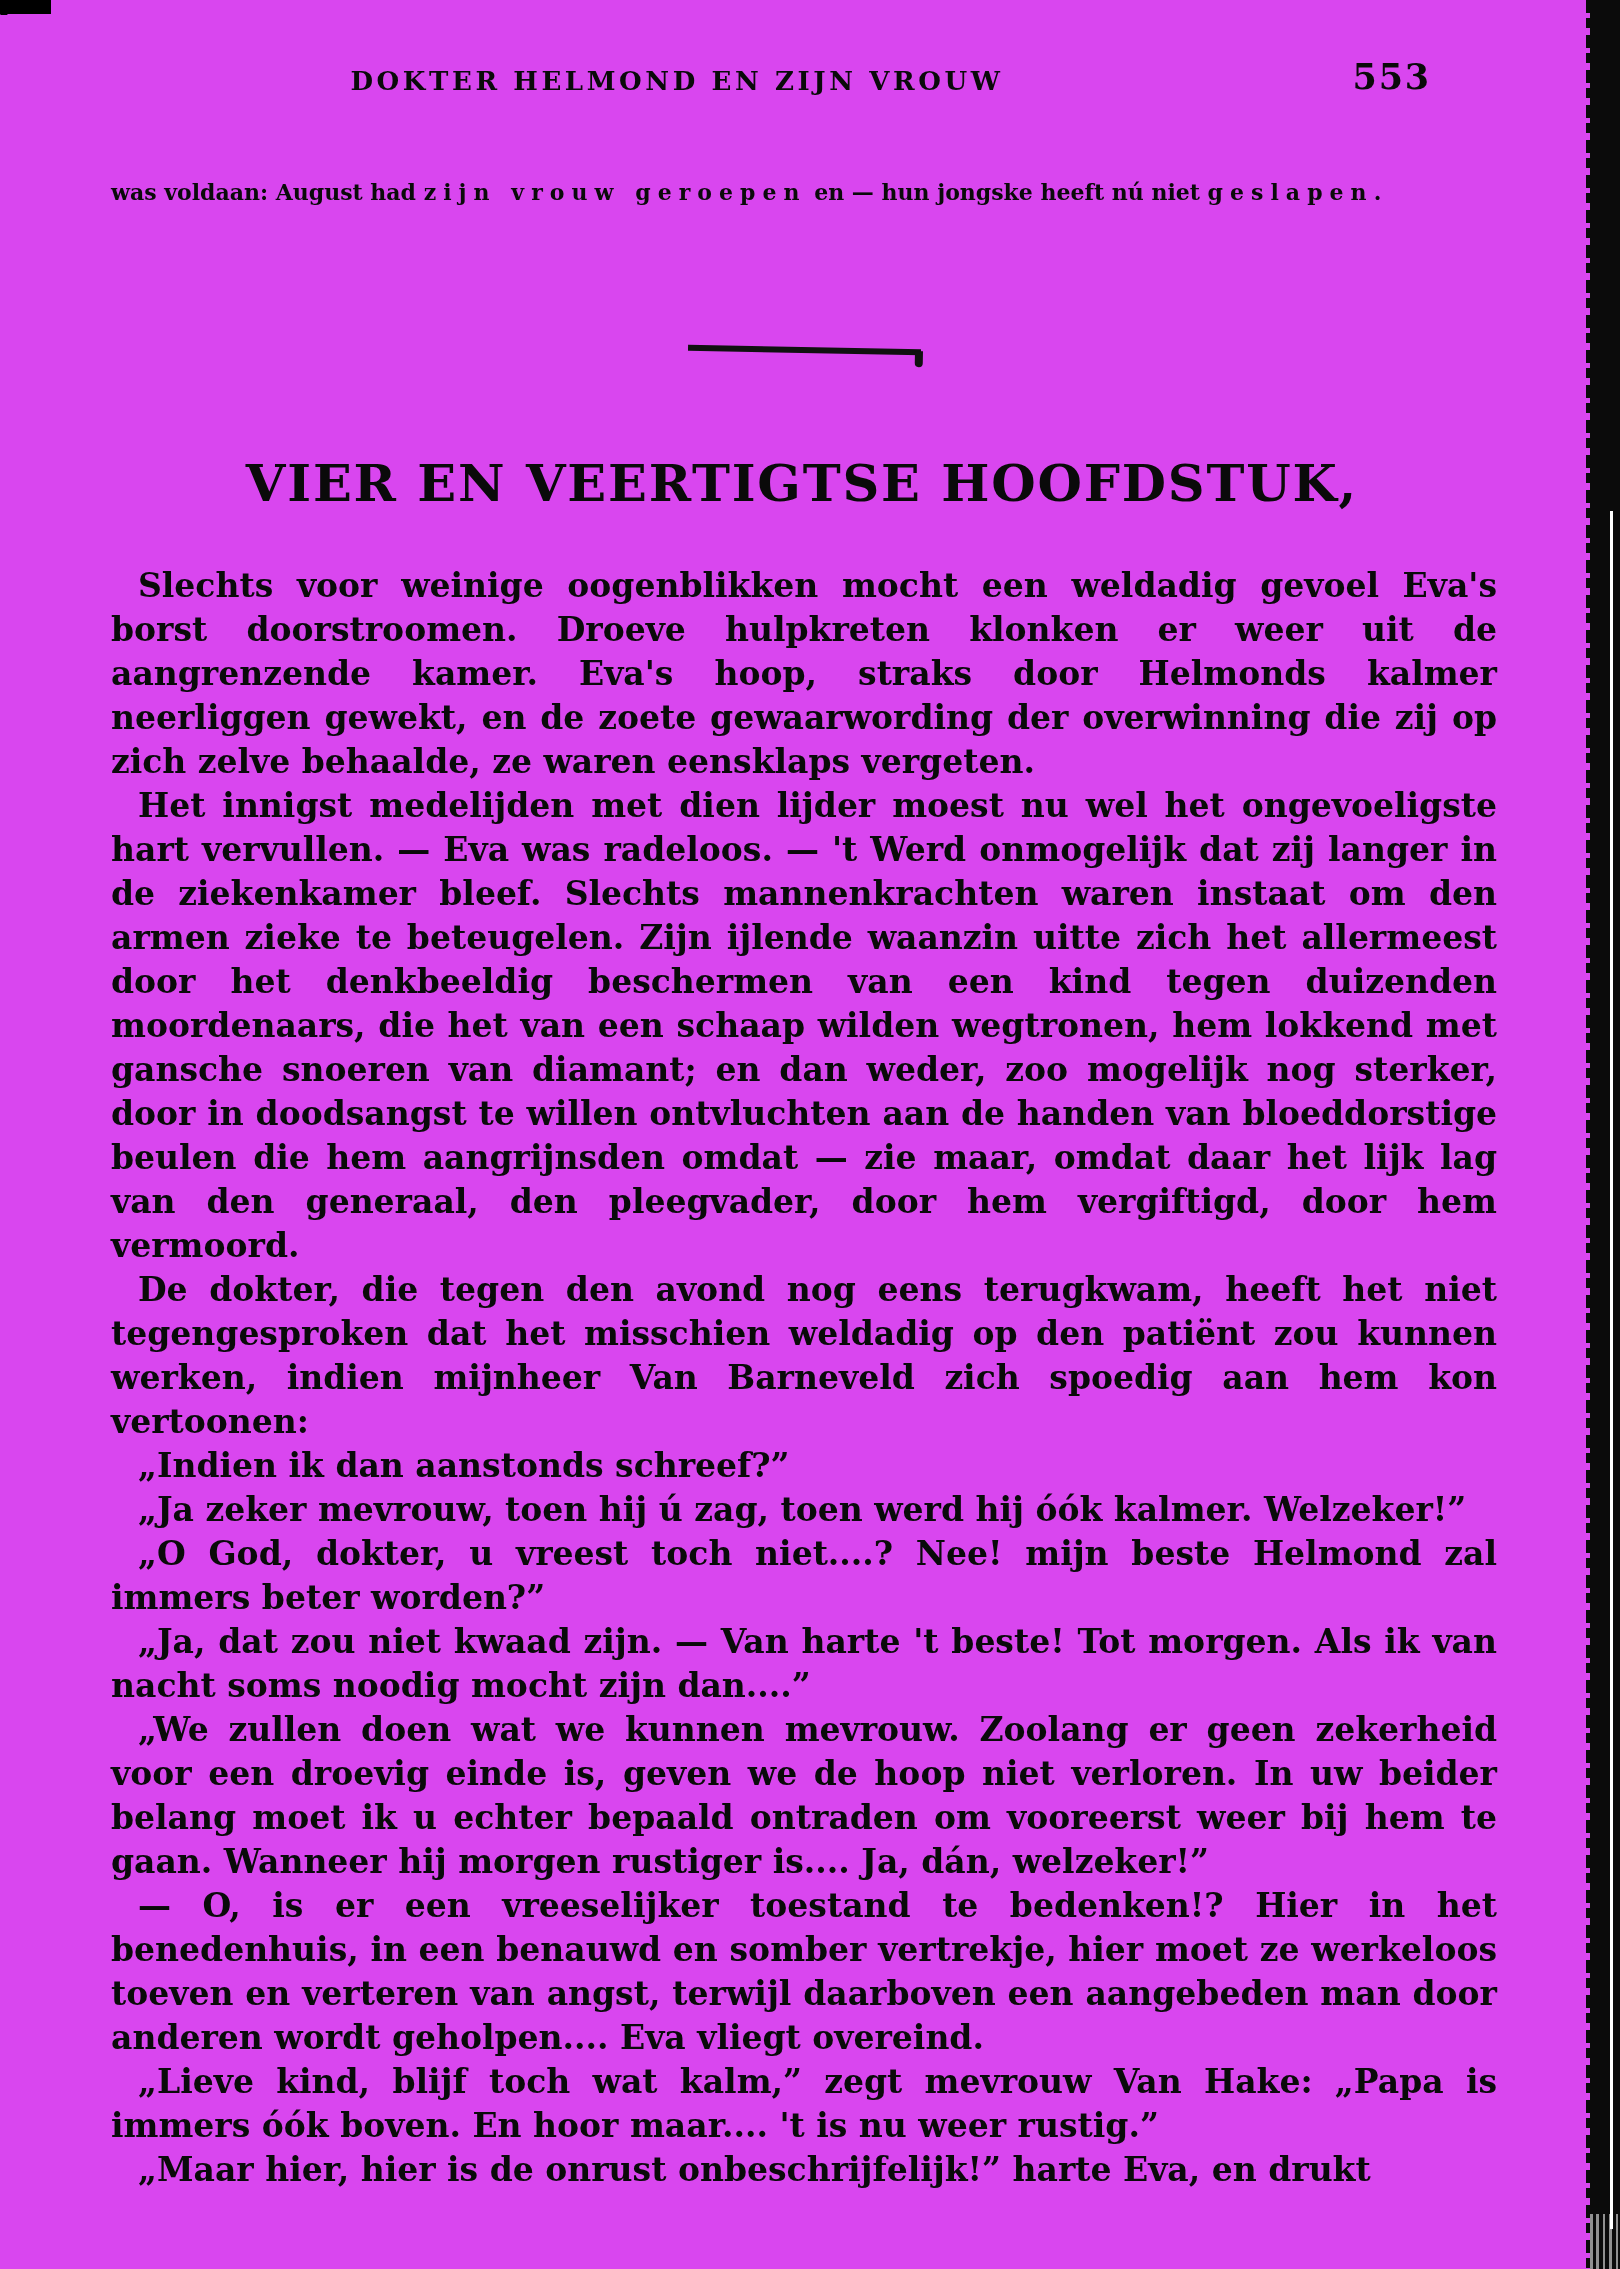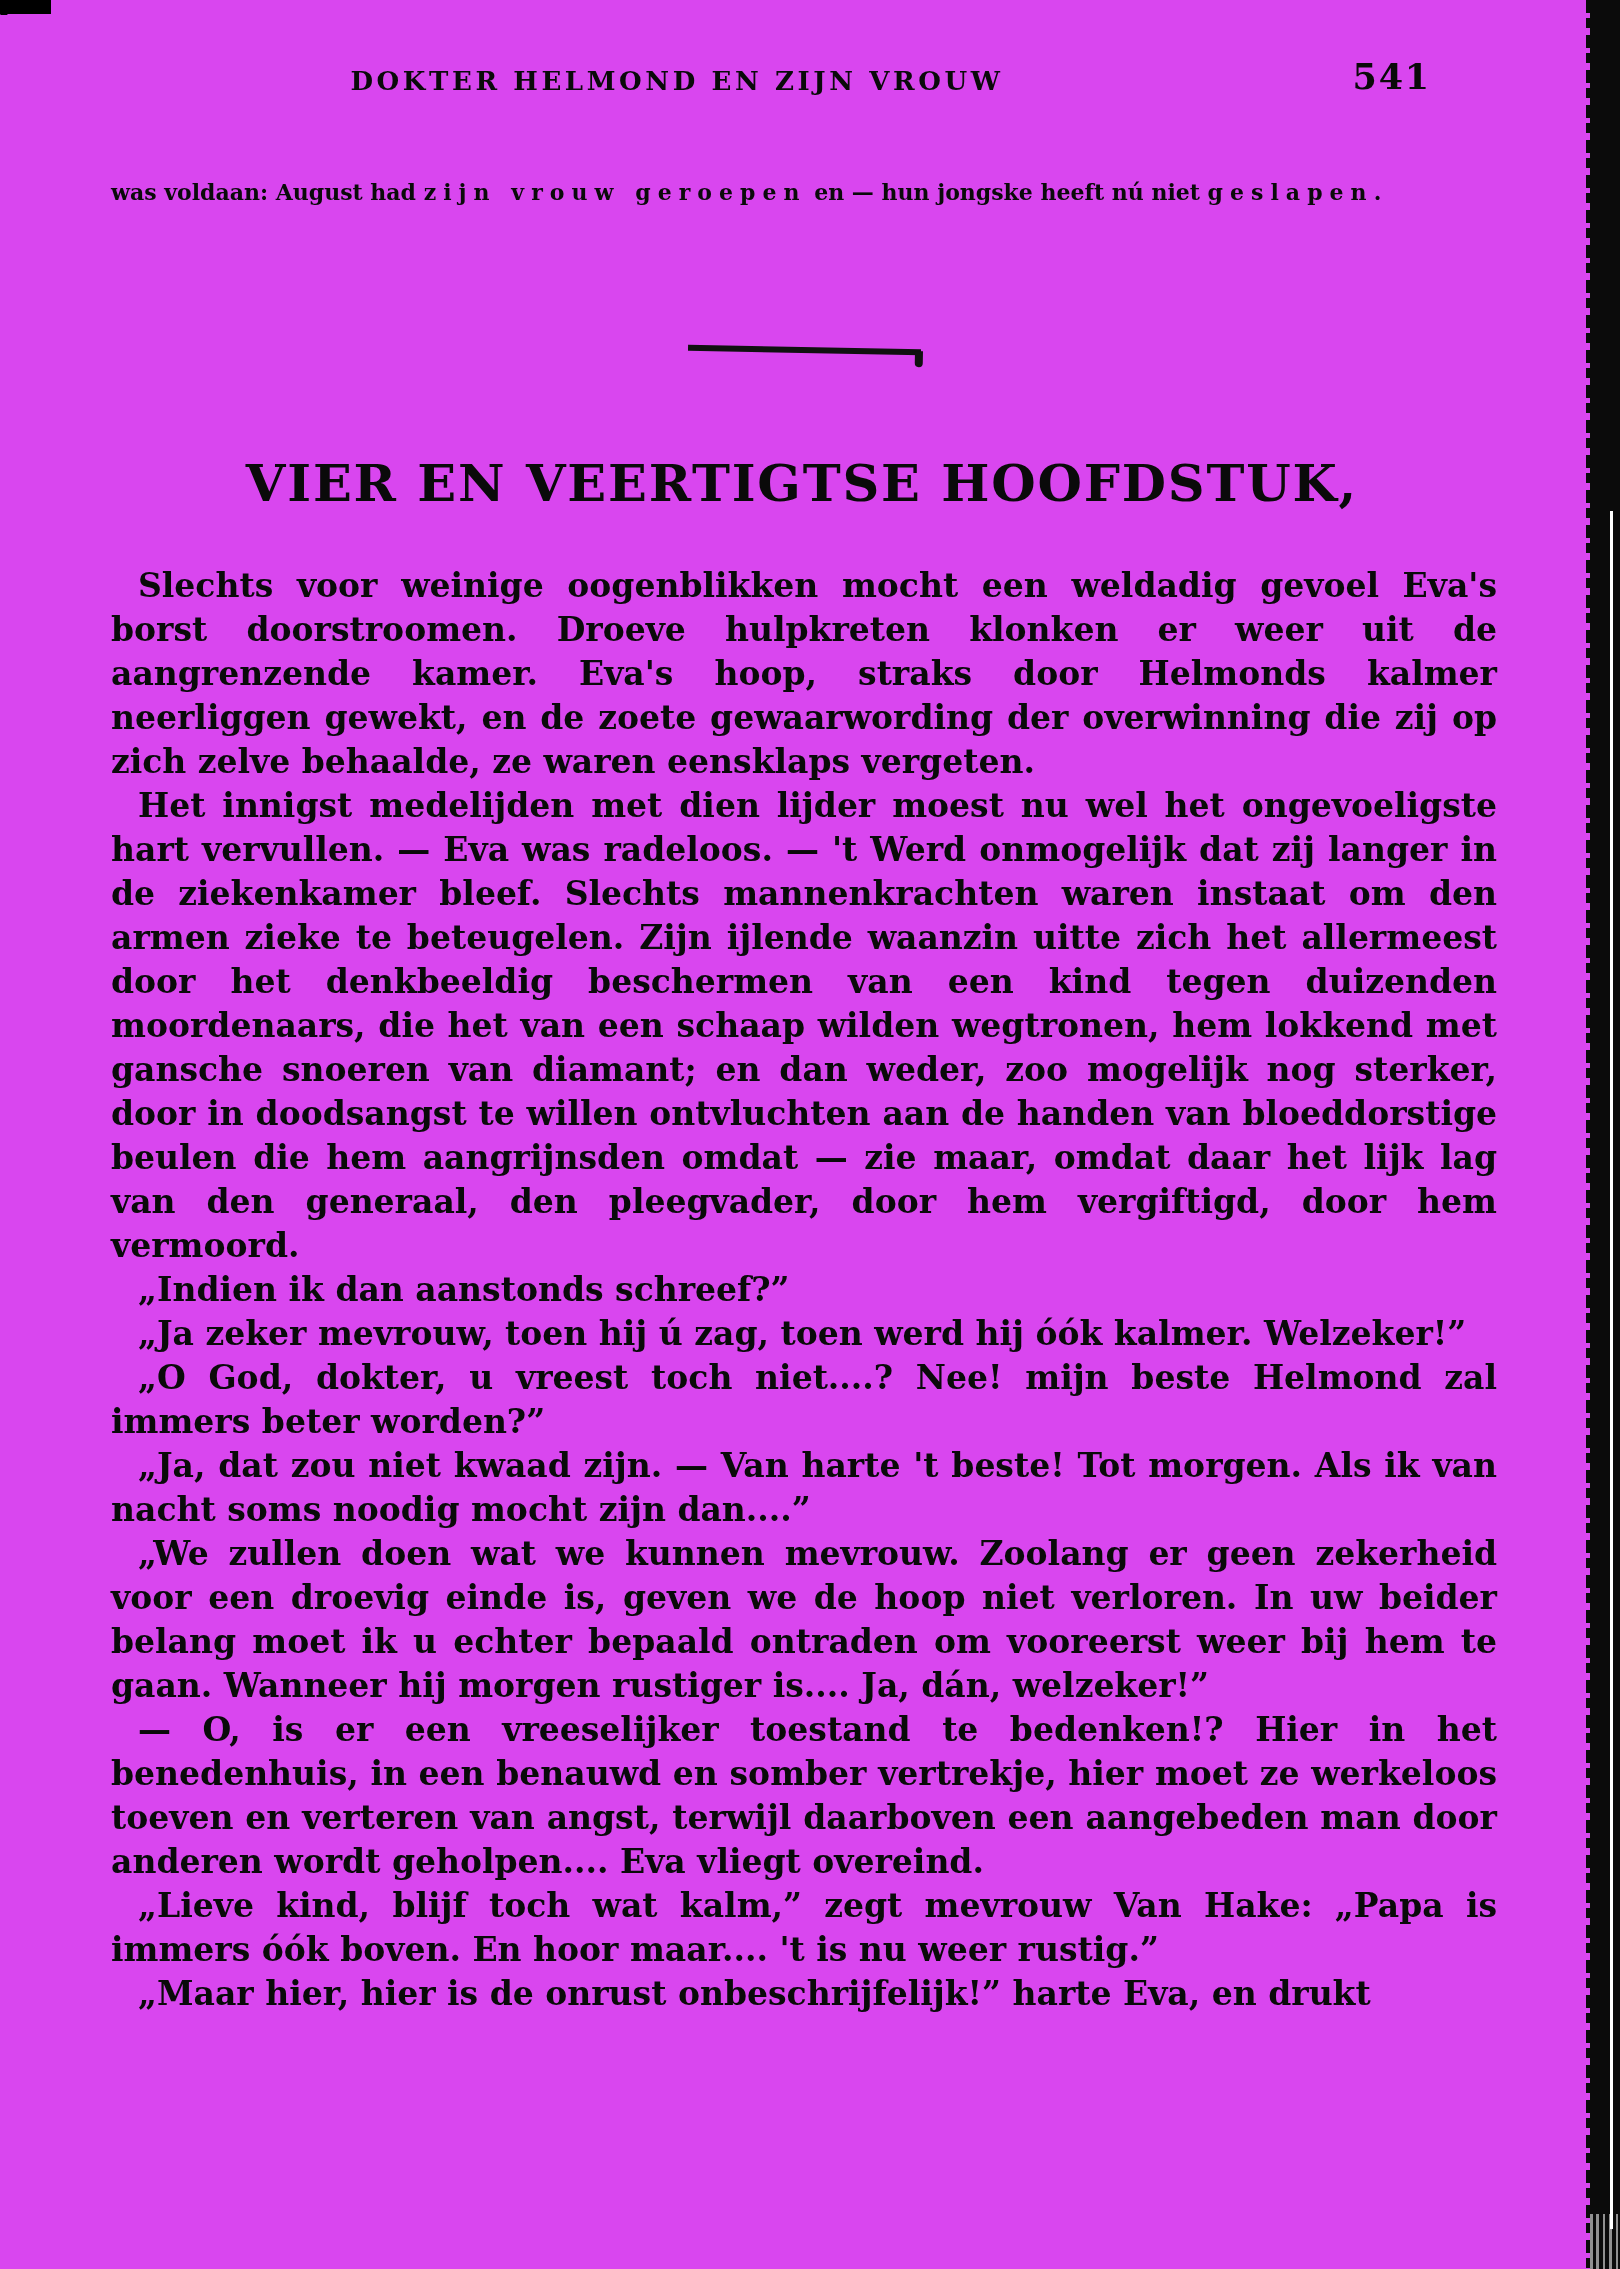--- a/index.html
+++ b/index.html
@@ -103,34 +103,35 @@
 <div class="page">
 
   <div class="blob-top-left"></div>
 
   <div class="edge-strip">
     <div class="edge-line"></div>
   </div>
 
   <div class="running-head">
     <span class="rh-title">DOKTER HELMOND EN ZIJN VROUW</span>
-    <span class="rh-num">541</span>
+    <span class="rh-num">553</span>
   </div>
 
   <div class="continuation"><span>was voldaan: August had </span><span class="spaced">zijn vrouw geroepen</span><span> en — hun jongske heeft nú niet </span><span class="spaced">geslapen</span><span>.</span></div>
 
   <div class="divider">
     <div class="divider-hook"></div>
   </div>
 
   <h2 class="chapter">VIER EN VEERTIGTSE HOOFDSTUK,</h2>
 
   <div class="body-text">
     <p>Slechts voor weinige oogenblikken mocht een weldadig gevoel Eva's borst doorstroomen. Droeve hulpkreten klonken er weer uit de aangrenzende kamer. Eva's hoop, straks door Helmonds kalmer neerliggen gewekt, en de zoete gewaarwording der overwinning die zij op zich zelve behaalde, ze waren eensklaps vergeten.</p>
     <p>Het innigst medelijden met dien lijder moest nu wel het ongevoeligste hart vervullen. — Eva was radeloos. — 't Werd onmogelijk dat zij langer in de ziekenkamer bleef. Slechts mannenkrachten waren instaat om den armen zieke te beteugelen. Zijn ijlende waanzin uitte zich het allermeest door het denkbeeldig beschermen van een kind tegen duizenden moordenaars, die het van een schaap wilden wegtronen, hem lokkend met gansche snoeren van diamant; en dan weder, zoo mogelijk nog sterker, door in doodsangst te willen ontvluchten aan de handen van bloeddorstige beulen die hem aangrijnsden omdat — zie maar, omdat daar het lijk lag van den generaal, den pleegvader, door hem vergiftigd, door hem vermoord.</p>
+    <p>De dokter, die tegen den avond nog eens terugkwam, heeft het niet tegengesproken dat het misschien weldadig op den patiënt zou kunnen werken, indien mijnheer Van Barneveld zich spoedig aan hem kon vertoonen:</p>
     <p>„Indien ik dan aanstonds schreef?”</p>
     <p>„Ja zeker mevrouw, toen hij ú zag, toen werd hij óók kalmer. Welzeker!”</p>
     <p>„O God, dokter, u vreest toch niet....? Nee! mijn beste Helmond zal immers beter worden?”</p>
     <p>„Ja, dat zou niet kwaad zijn. — Van harte 't beste! Tot morgen. Als ik van nacht soms noodig mocht zijn dan....”</p>
     <p>„We zullen doen wat we kunnen mevrouw. Zoolang er geen zekerheid voor een droevig einde is, geven we de hoop niet verloren. In uw beider belang moet ik u echter bepaald ontraden om vooreerst weer bij hem te gaan. Wanneer hij morgen rustiger is.... Ja, dán, welzeker!”</p>
     <p>— O, is er een vreeselijker toestand te bedenken!? Hier in het benedenhuis, in een benauwd en somber vertrekje, hier moet ze werkeloos toeven en verteren van angst, terwijl daarboven een aangebeden man door anderen wordt geholpen.... Eva vliegt overeind.</p>
     <p>„Lieve kind, blijf toch wat kalm,” zegt mevrouw Van Hake: „Papa is immers óók boven. En hoor maar.... 't is nu weer rustig.”</p>
     <p>„Maar hier, hier is de onrust onbeschrijfelijk!” harte Eva, en drukt</p>
   </div>
 

